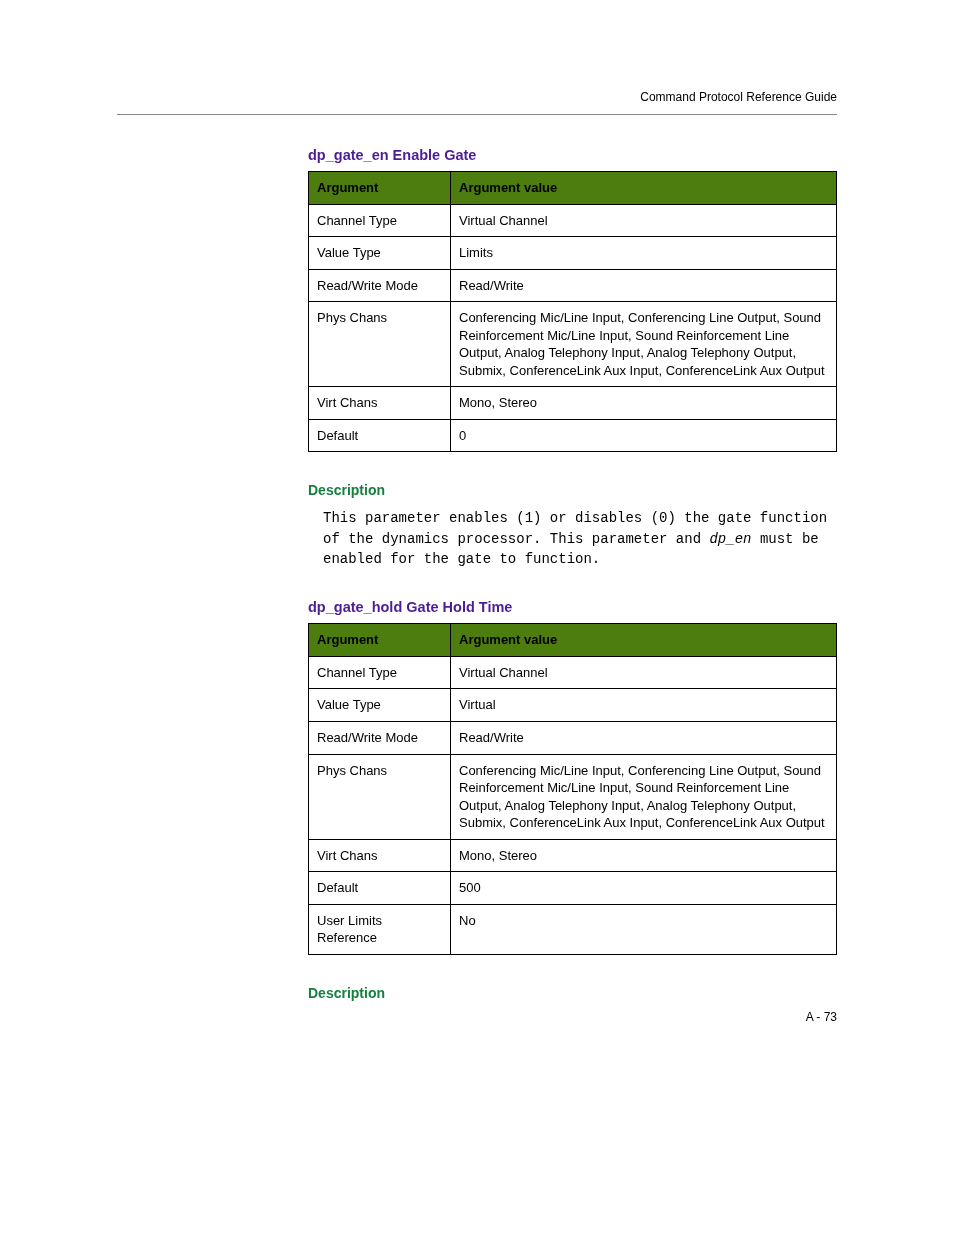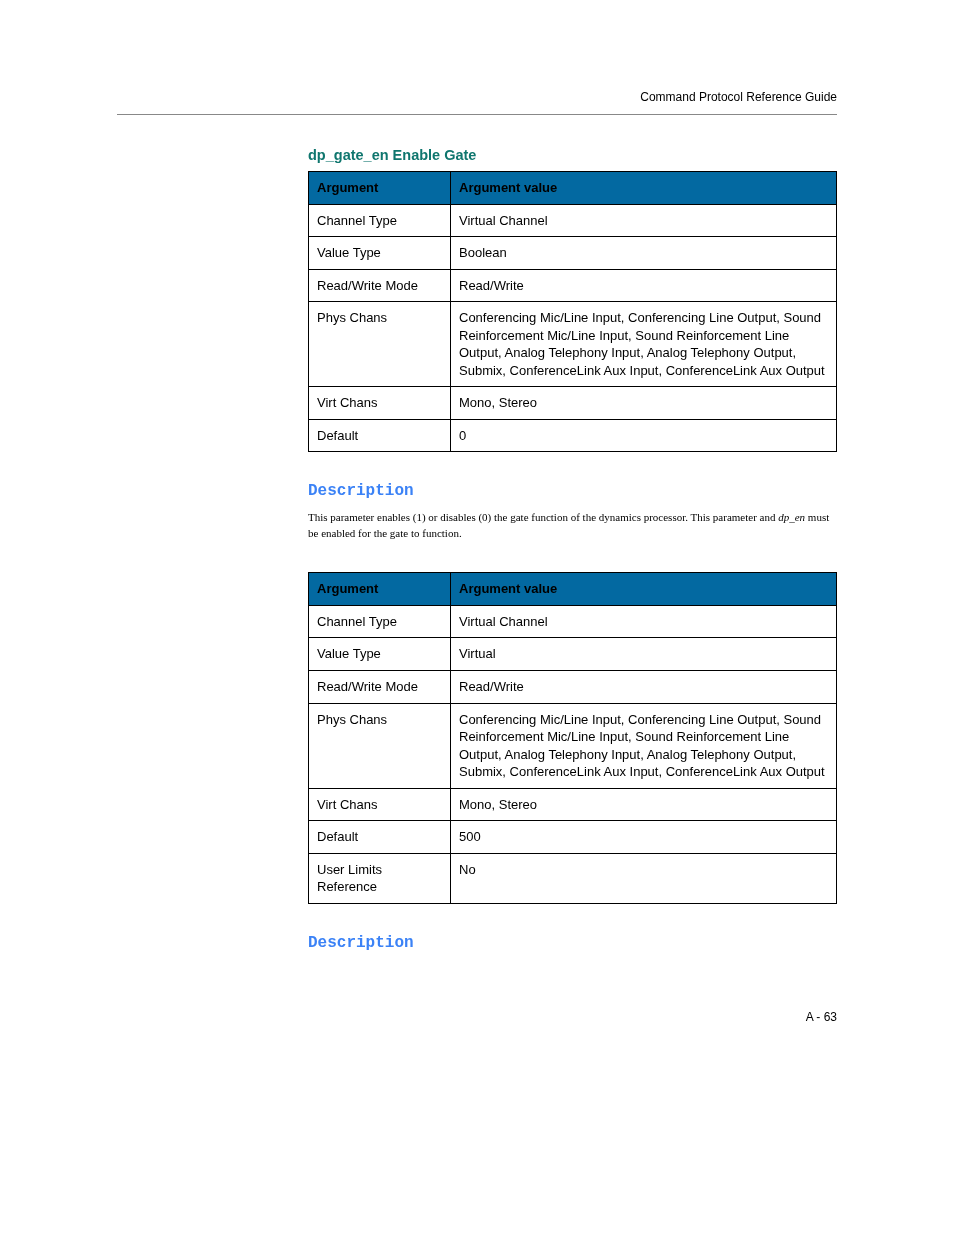--- a/index.html
+++ b/index.html
@@ -28,59 +28,59 @@
     top: 114px;
     left: 117px;
     right: 117px;
     border-top: 1.2px solid #888;
     height: 0;
   }
   .content {
     margin-top: 57px;
   }
   .section-title {
-    color: #0f766e;
+    color: #4c1d95;
     font-family: Arial, Helvetica, sans-serif;
     font-weight: bold;
     font-size: 14.5px;
     margin: 0 0 8px 0;
   }
   table {
     border-collapse: collapse;
     width: 100%;
     border: 1.5px solid #000;
     font-family: Arial, Helvetica, sans-serif;
     font-size: 13px;
   }
   th, td {
     border: 1px solid #000;
     padding: 7px 8px 7px 8px;
     text-align: left;
     vertical-align: top;
     line-height: 1.35;
   }
   th {
-    background: #0369a1;
+    background: #4d7c0f;
     font-weight: bold;
   }
   .col-arg {
     width: 142px;
   }
   .desc-heading {
-    color: #3b82f6;
-    font-family: Liberation Mono, monospace;
+    color: #15803d;
+    font-family: Liberation Sans, sans-serif;
     font-weight: bold;
-    font-size: 16px;
+    font-size: 14px;
     margin: 30px 0 10px 0;
   }
   .desc-text {
-    font-family: Liberation Serif, serif;
-    font-size: 11px;
+    font-family: Liberation Mono, monospace;
+    font-size: 14px;
     line-height: 1.45;
-    margin: 0 0 30px 0;
+    margin: 0 0 30px 15px;
   }
   .desc-text em {
     font-style: italic;
   }
   .footer {
     position: absolute;
     bottom: 60px;
     right: 117px;
     font-family: Arial, Helvetica, sans-serif;
     font-size: 12px;
@@ -109,21 +109,21 @@
           <th>Argument value</th>
         </tr>
       </thead>
       <tbody>
         <tr>
           <td>Channel Type</td>
           <td>Virtual Channel</td>
         </tr>
         <tr>
           <td>Value Type</td>
-          <td>Boolean</td>
+          <td>Limits</td>
         </tr>
         <tr>
           <td>Read/Write Mode</td>
           <td>Read/Write</td>
         </tr>
         <tr>
           <td>Phys Chans</td>
           <td>Conferencing Mic/Line Input, Conferencing Line Output, Sound Reinforcement Mic/Line Input, Sound Reinforcement Line Output, Analog Telephony Input, Analog Telephony Output, Submix, ConferenceLink Aux Input, ConferenceLink Aux Output</td>
         </tr>
         <tr>
@@ -135,20 +135,21 @@
           <td>0</td>
         </tr>
       </tbody>
     </table>
 
     <h4 class="desc-heading">Description</h4>
     <p class="desc-text">
       <span>This parameter enables (1) or disables (0) the gate function of the dynamics processor. This parameter and </span><em>dp_en</em><span> must be enabled for the gate to function.</span>
     </p>
 
+    <h3 class="section-title">dp_gate_hold Gate Hold Time</h3>
 
     <table>
       <colgroup>
           <col class="col-arg">
           <col>
         </colgroup>
       <thead>
         <tr>
           <th>Argument</th>
           <th>Argument value</th>
@@ -183,15 +184,15 @@
           <td>User Limits Reference</td>
           <td>No</td>
         </tr>
       </tbody>
     </table>
 
     <h4 class="desc-heading">Description</h4>
 
   </div>
 
-  <div class="footer">A - 63</div>
+  <div class="footer">A - 73</div>
 
 </div>
 
 </body></html>

